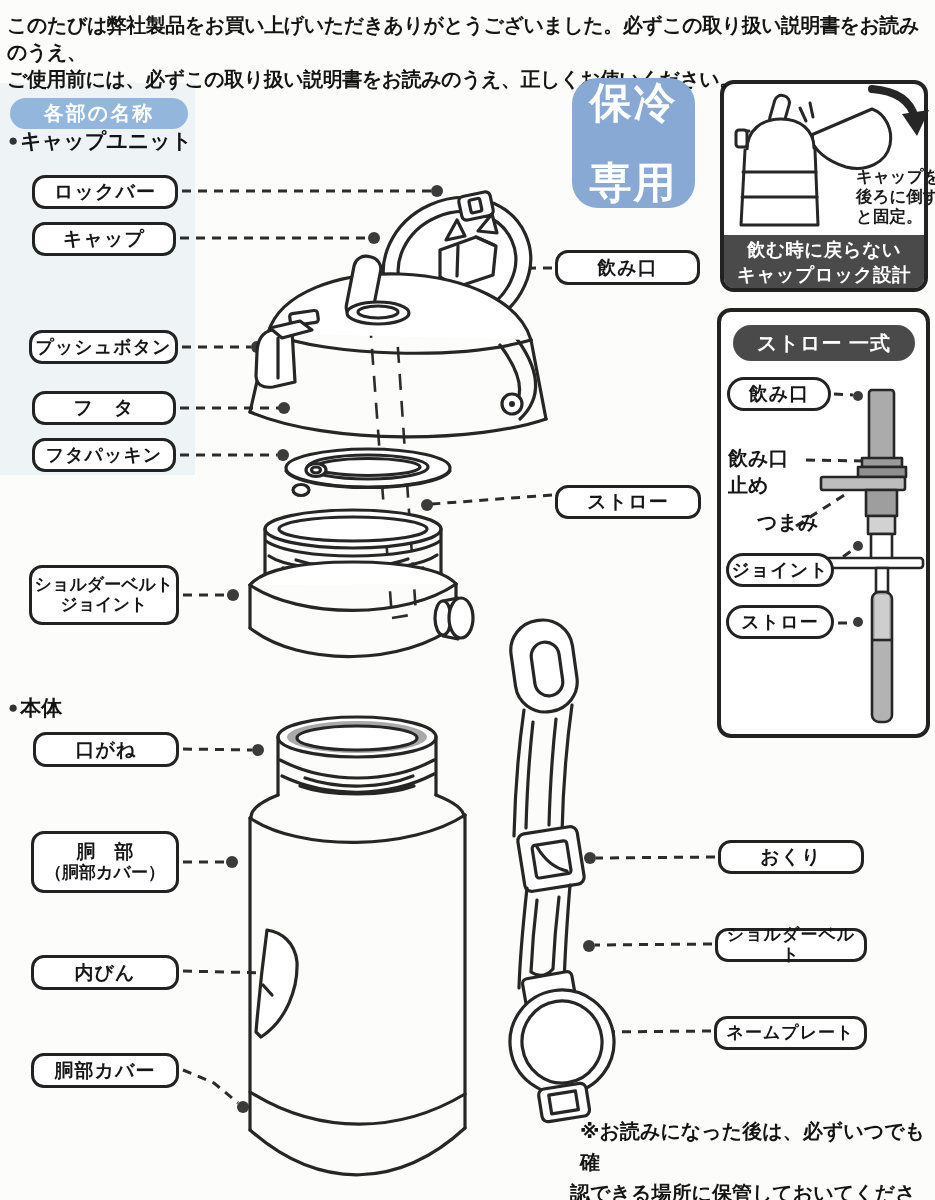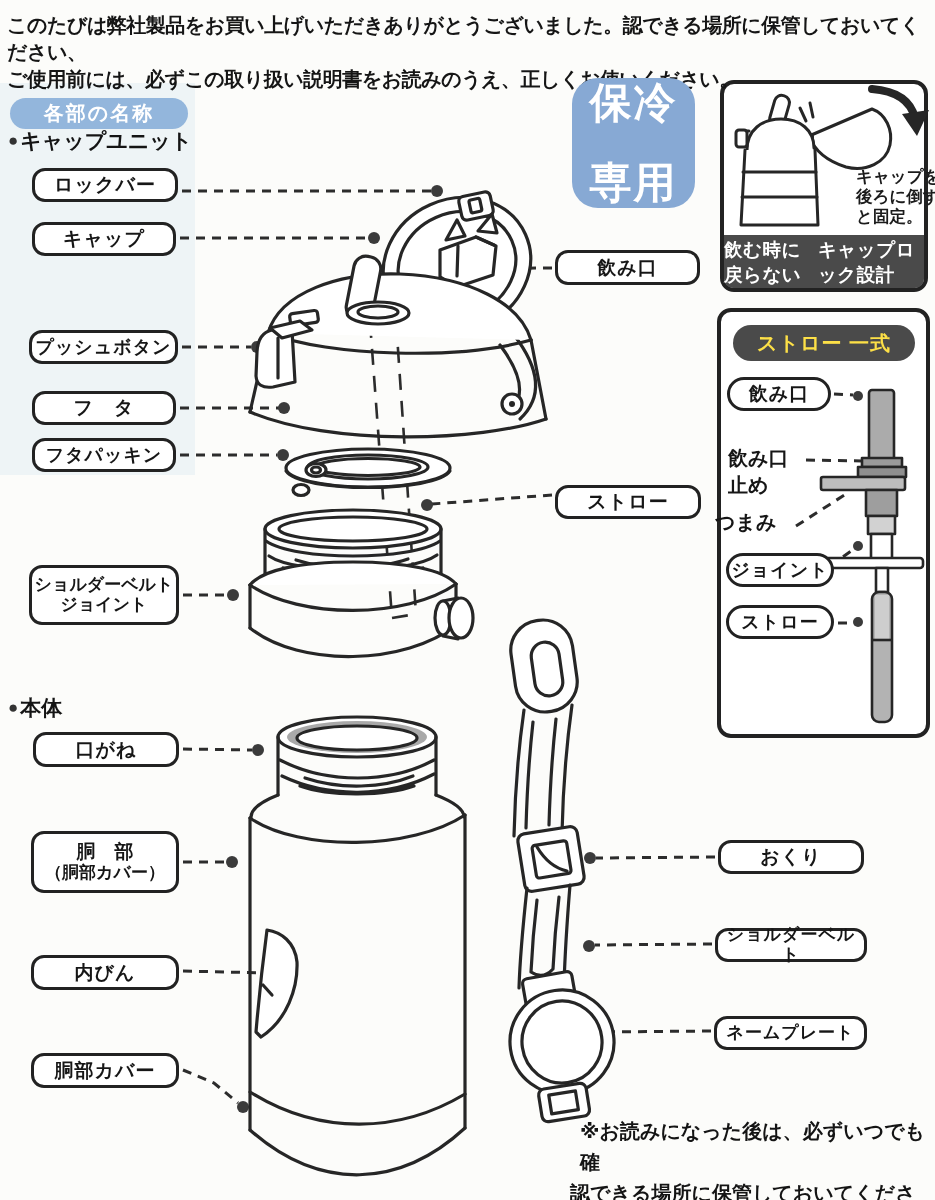--- a/index.html
+++ b/index.html
@@ -35,43 +35,43 @@
     background:#87a9d4;color:#fff;display:flex;flex-direction:column;
     align-items:center;justify-content:center;font-size:42px;font-weight:700;
     line-height:50px;letter-spacing:2px;z-index:3;gap:30px;
   }
   
   .info-box{border:4px solid #222;border-radius:14px;background:#fff;z-index:0;}
   .cap-lock-box{left:720px;top:80px;width:208px;height:212px;}
   .cap-lock-banner{
     position:absolute;left:0;bottom:0;width:100%;height:53px;
     background:#4a4a4a;border-radius:0 0 9px 9px;color:#fff;
-    display:flex;flex-direction:row;align-items:center;justify-content:center;
+    display:flex;flex-direction:column;align-items:center;justify-content:center;
     font-size:18.5px;font-weight:700;line-height:25px;letter-spacing:0.5px;
   }
   .cap-lock-caption{left:836px;top:166px;width:95px;font-size:16.5px;font-weight:700;line-height:20px;z-index:3;margin-left:20px;}
   .straw-box{left:717px;top:308px;width:213px;height:430px;}
   .straw-box-title{
     left:733px;top:325px;width:182px;height:36px;border-radius:18px;
-    background:#4a4a4a;color:#fde047;display:flex;align-items:center;justify-content:center;
+    background:#4a4a4a;color:#ffffff;display:flex;align-items:center;justify-content:center;
     font-size:20px;font-weight:700;letter-spacing:1px;z-index:3;
   }
   
   .footer-note{left:570px;top:1116px;width:362px;font-size:20px;font-weight:700;line-height:31px;color:#141414;z-index:3;}
   .footer-note .l1{padding-left:10px;}
   
   #art{position:absolute;left:0;top:0;z-index:1;pointer-events:none;}
 </style>
 </head>
 <body>
 
 <div class="abs left-wash"></div>
 
 <div class="abs intro">
-  <div>このたびは弊社製品をお買い上げいただきありがとうございました。認できる場所に保管しておいてください、</div>
+  <div>このたびは弊社製品をお買い上げいただきありがとうございました。必ずこの取り扱い説明書をお読みのうえ、</div>
   <div>ご使用前には、必ずこの取り扱い説明書をお読みのうえ、正しくお使いください。</div>
 </div>
 
 <div class="abs section-pill">各部の名称</div>
 
 <div class="abs cool-badge">
   <span>保冷</span>
   <span>専用</span>
 </div>
 
@@ -87,28 +87,28 @@
   <div>と固定。</div>
 </div>
 
 <div class="abs info-box straw-box"></div>
 <div class="abs straw-box-title">ストロー 一式</div>
 <div class="abs pill" style="left:727px;top:377px;width:104px;height:34px;border-radius:17px;">飲み口</div>
 <div class="abs plain-label" style="left:728px;top:445px;">
   <div>飲み口</div>
   <div>止め</div>
 </div>
-<div class="abs plain-label" style="left:715px;top:509px;">つまみ</div>
+<div class="abs plain-label" style="left:757px;top:509px;">つまみ</div>
 <div class="abs pill" style="left:726px;top:553px;width:108px;height:34px;border-radius:17px;font-size:18px;">ジョイント</div>
 <div class="abs pill" style="left:726px;top:605px;width:108px;height:34px;border-radius:17px;font-size:18px;">ストロー</div>
 
 <div class="abs bullet-heading" style="left:8px;top:127px;">
   <span>キャップユニット</span>
 </div>
-<div class="abs pill" style="left:32px;top:168px;width:146px;height:34px;">ロックバー</div>
+<div class="abs pill" style="left:32px;top:175px;width:146px;height:34px;">ロックバー</div>
 <div class="abs pill" style="left:32px;top:222px;width:144px;height:34px;">キャップ</div>
 <div class="abs pill" style="left:555px;top:250px;width:145px;height:35px;">飲み口</div>
 <div class="abs pill" style="left:29px;top:330px;width:149px;height:34px;font-size:18px;">プッシュボタン</div>
 <div class="abs pill" style="left:32px;top:391px;width:144px;height:34px;">フ　タ</div>
 <div class="abs pill" style="left:32px;top:438px;width:144px;height:34px;font-size:18px;">フタパッキン</div>
 <div class="abs pill" style="left:555px;top:485px;width:146px;height:34px;">ストロー</div>
 <div class="abs pill two-line" style="left:29px;top:565px;width:150px;height:60px;">
   <span>ショルダーベルト</span>
   <span>ジョイント</span>
 </div>

